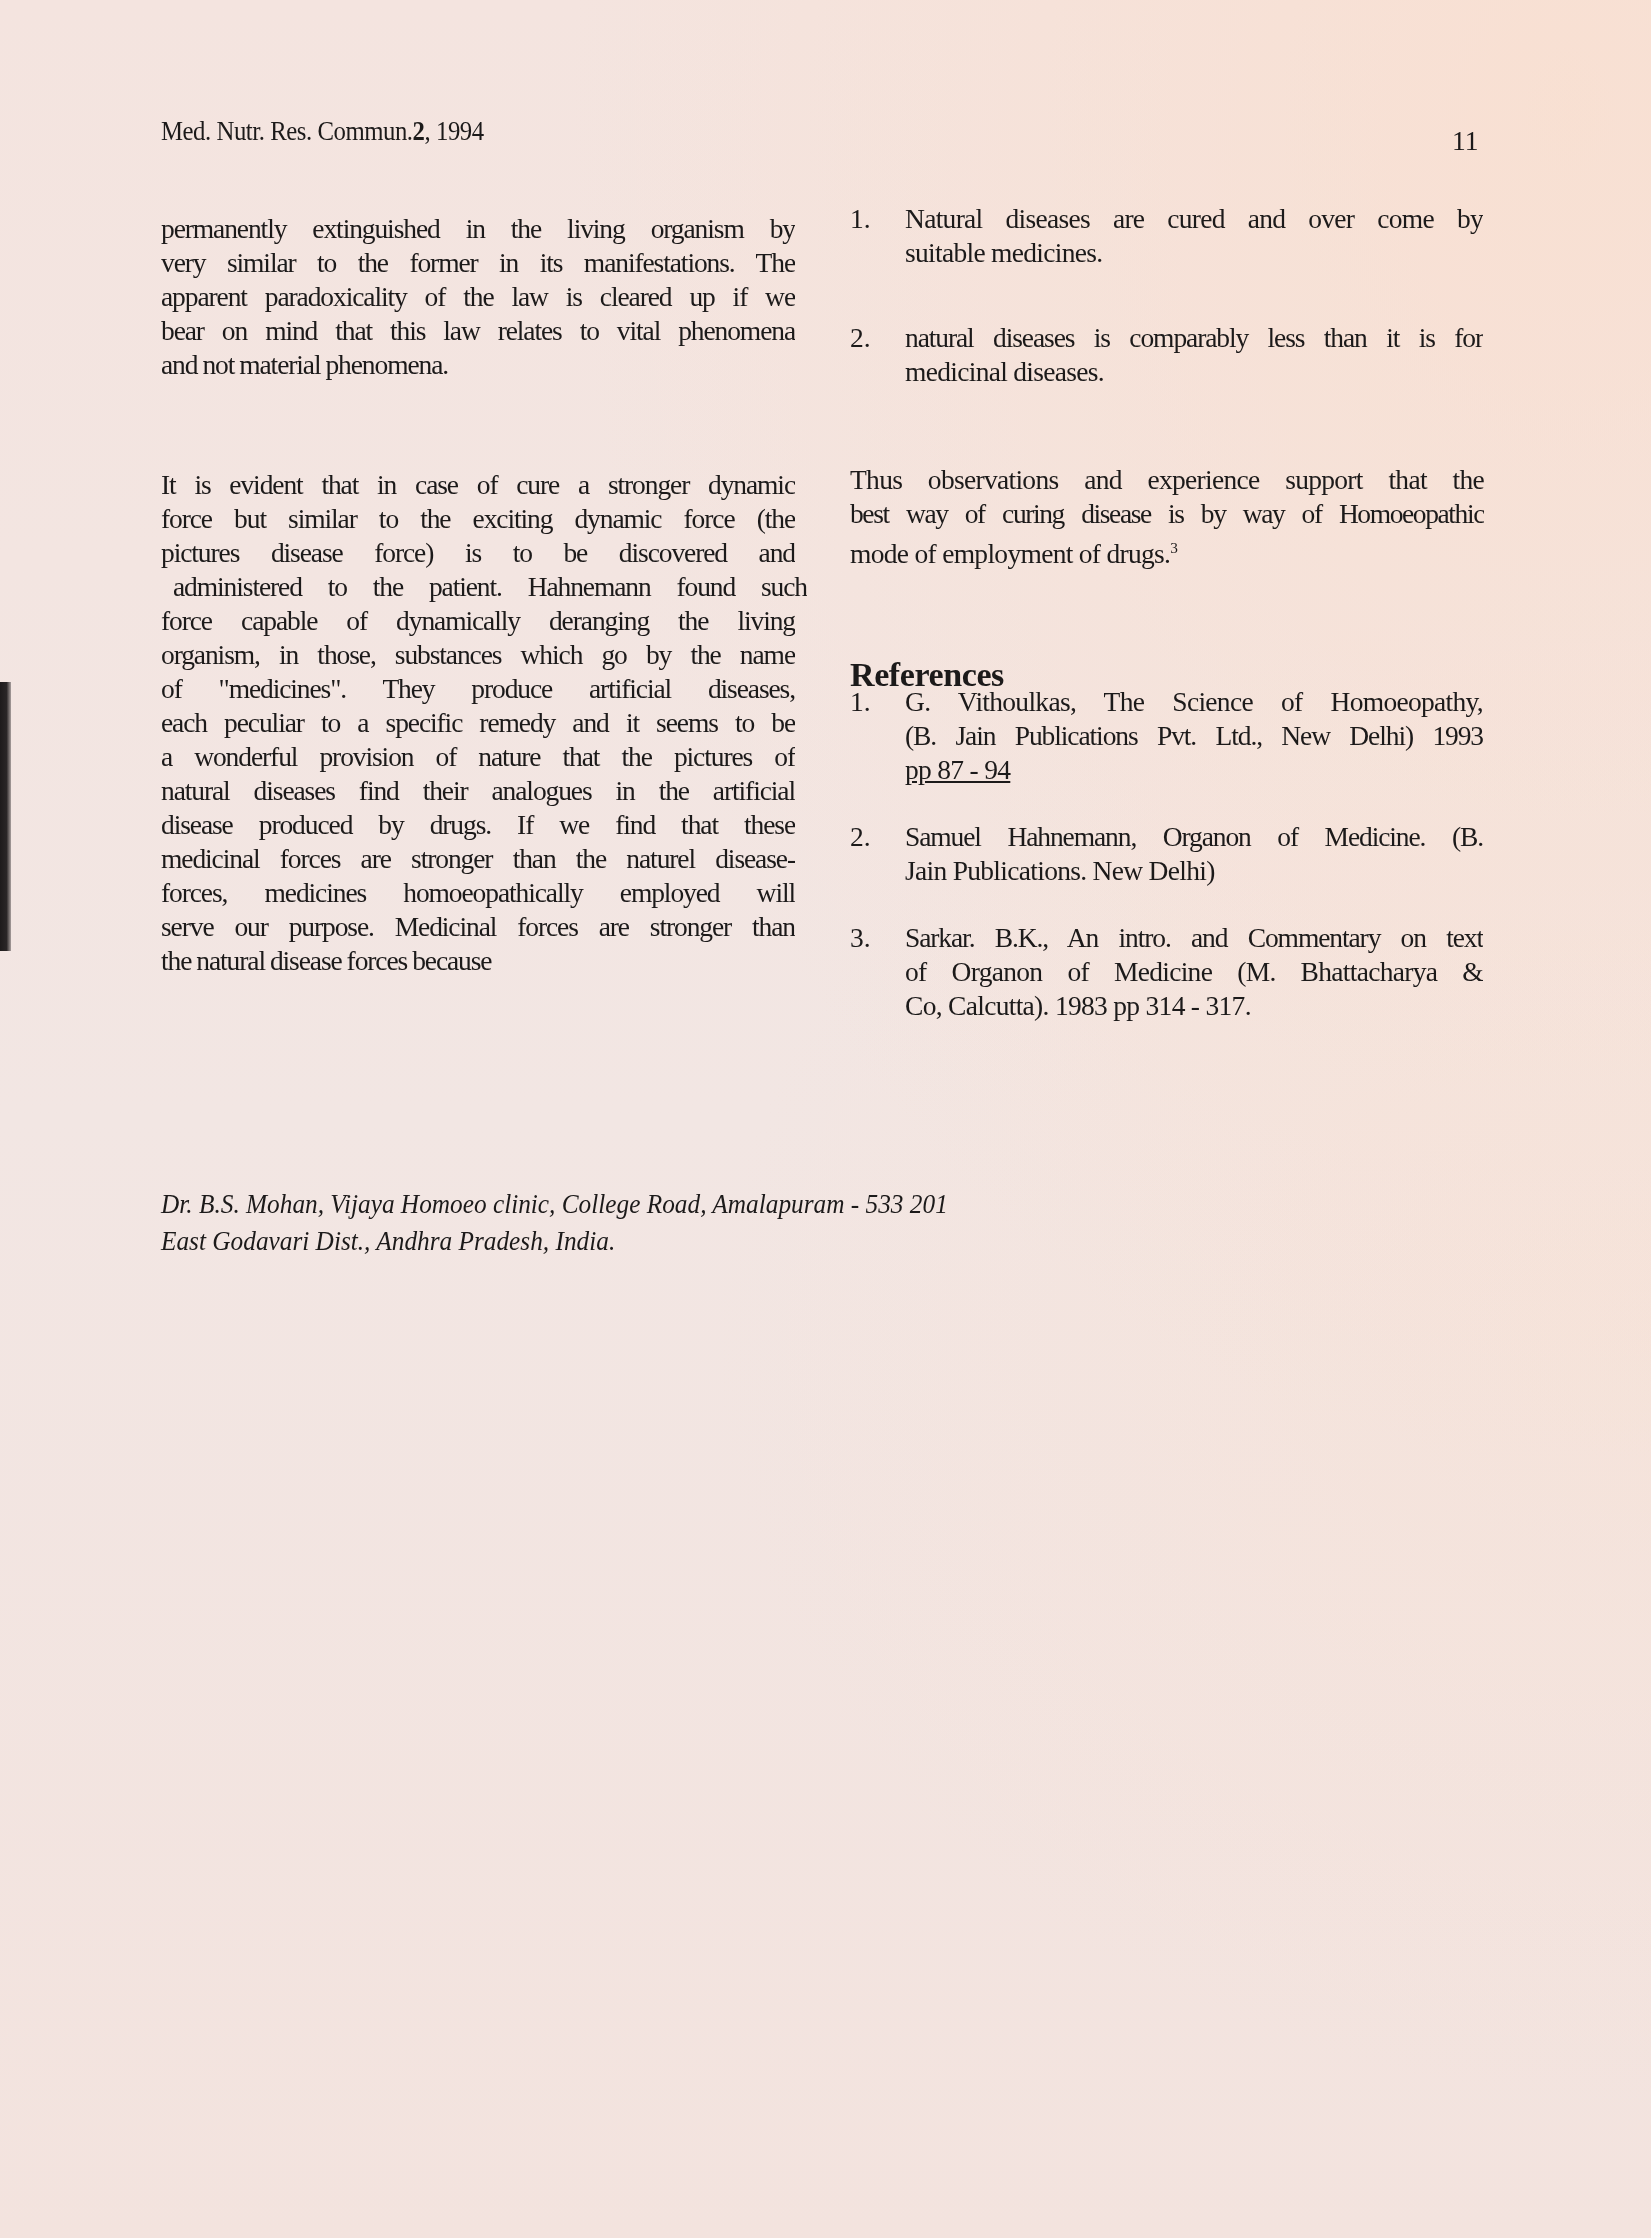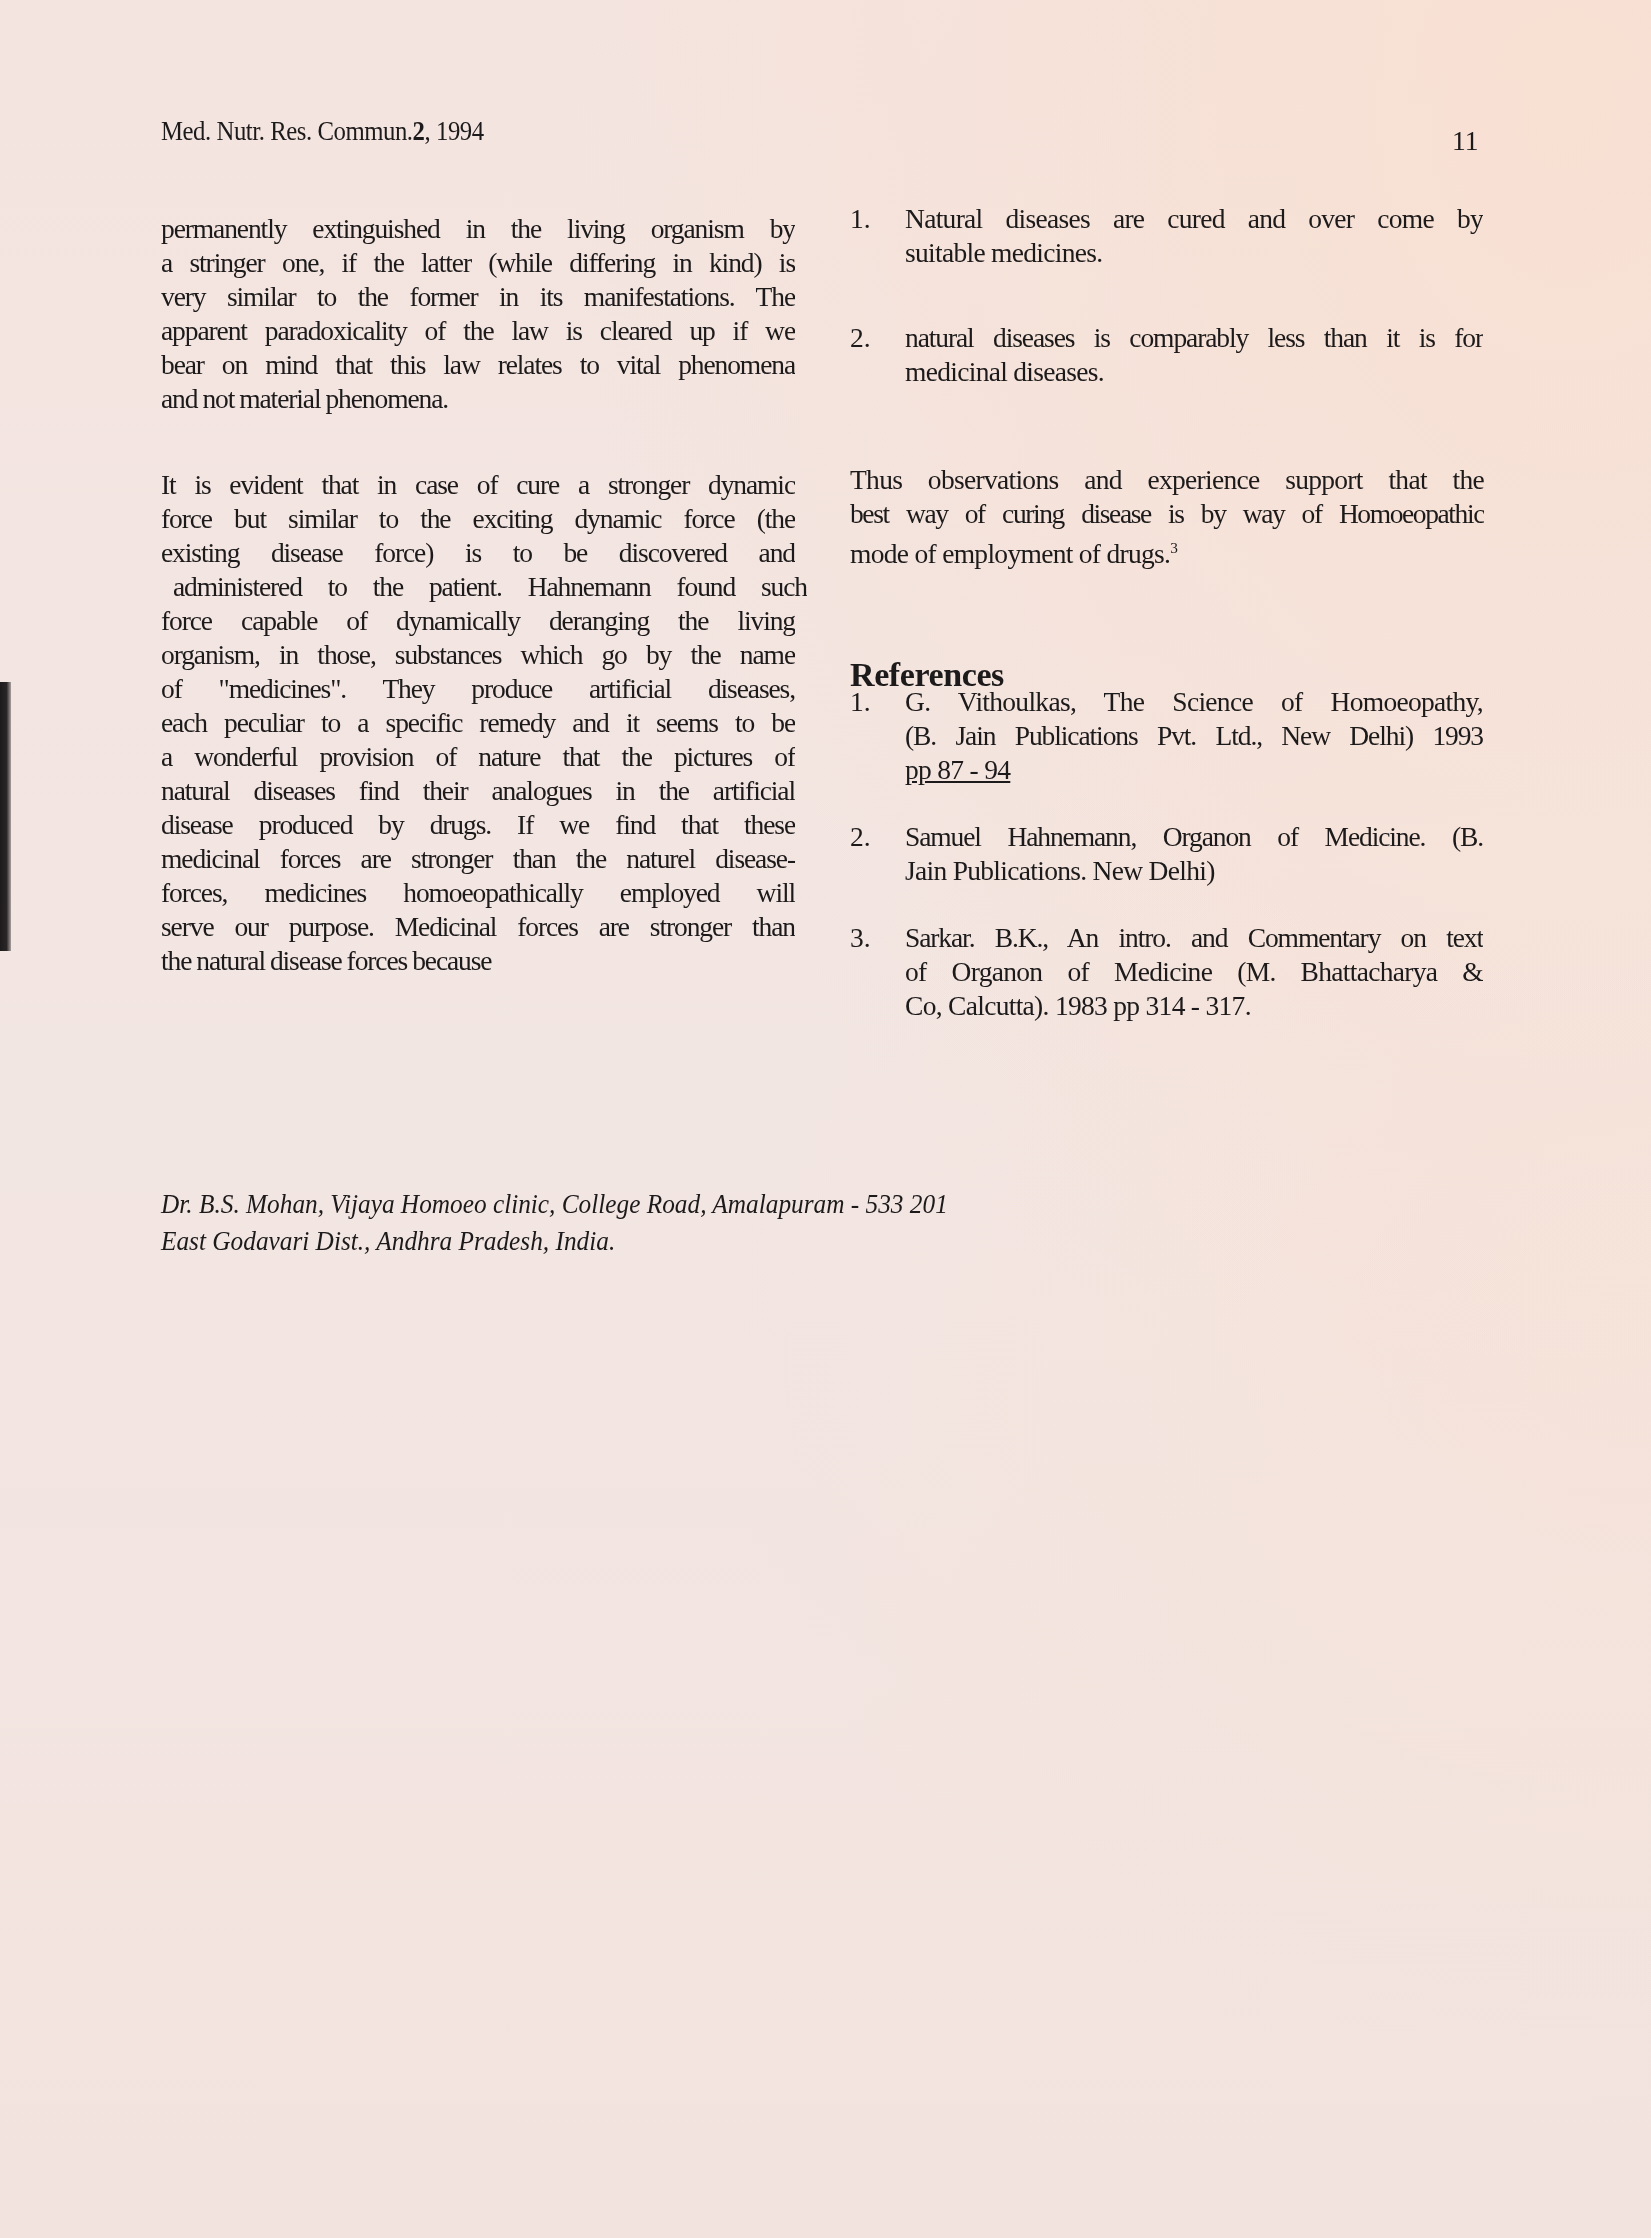--- a/index.html
+++ b/index.html
@@ -117,31 +117,30 @@
 <div class="page-bg"></div>
 <div class="binding-strip"></div>
 
 <div class="running-head">
   <span>Med. Nutr. Res. Commun.</span><b>2</b><span>, 1994</span>
 </div>
 <div class="page-number">11</div>
 
 <div class="col left-col para1">
   <span class="line j cond" style="white-space: normal; display: block; width: 634px;">permanently extinguished in the living organism by</span>
-  <span class="line j cond" style="white-space: normal; display: block; width: 634px;">a stringer one, if the latter (while differing in kind) is</span>
   <span class="line j cond" style="white-space: normal; display: block; width: 634px;">very similar to the former in its manifestations.  The</span>
   <span class="line j cond" style="white-space: normal; display: block; width: 634px;">apparent paradoxicality of the law is cleared up if we</span>
   <span class="line j cond" style="white-space: normal; display: block; width: 634px;">bear on mind that this law relates to vital phenomena</span>
   <span class="line cond" style="display: block;">and not material phenomena.</span>
 </div>
 
 <div class="col left-col para2">
   <span class="line j cond" style="white-space: normal; display: block; width: 634px;">It is evident that in case of cure a stronger dynamic</span>
   <span class="line j cond" style="white-space: normal; display: block; width: 634px;">force but similar to the exciting dynamic force (the</span>
-  <span class="line j cond" style="white-space: normal; display: block; width: 634px;">existing disease force) is to be discovered and</span>
+  <span class="line j cond" style="white-space: normal; display: block; width: 634px;">pictures disease force) is to be discovered and</span>
   <span class="line j cond" style="white-space: normal; display: block; width: 634px; margin-left: 12px;">administered to the patient.  Hahnemann found such</span>
   <span class="line j cond" style="white-space: normal; display: block; width: 634px;">force capable of dynamically deranging the living</span>
   <span class="line j cond" style="white-space: normal; display: block; width: 634px;">organism, in those, substances which go by the name</span>
   <span class="line j cond" style="white-space: normal; display: block; width: 634px;">of "medicines".  They produce artificial diseases,</span>
   <span class="line j cond" style="white-space: normal; display: block; width: 634px;">each peculiar to a specific remedy and it seems to be</span>
   <span class="line j cond" style="white-space: normal; display: block; width: 634px;">a wonderful provision of nature that the pictures of</span>
   <span class="line j cond" style="white-space: normal; display: block; width: 634px;">natural diseases find their analogues in the artificial</span>
   <span class="line j cond" style="white-space: normal; display: block; width: 634px;">disease produced by drugs. If we find that these</span>
   <span class="line j cond" style="white-space: normal; display: block; width: 634px;">medicinal forces are stronger than the naturel disease-</span>
   <span class="line j cond" style="white-space: normal; display: block; width: 634px;">forces, medicines homoeopathically employed will</span>

